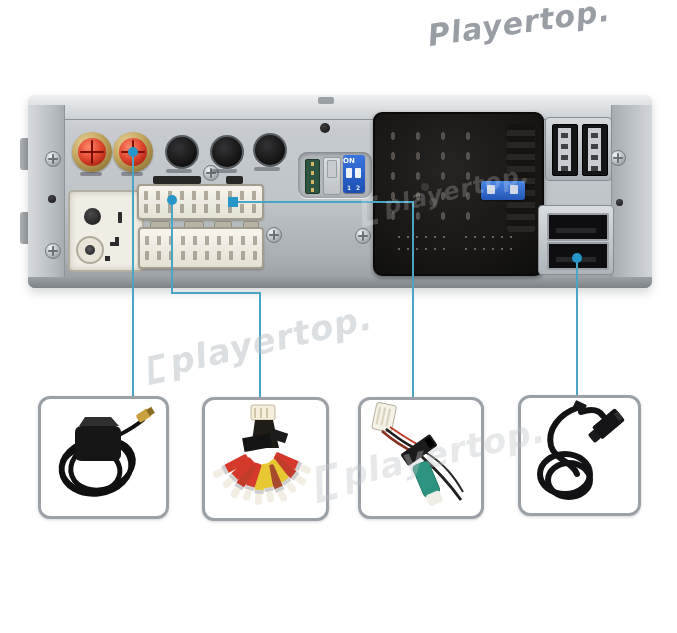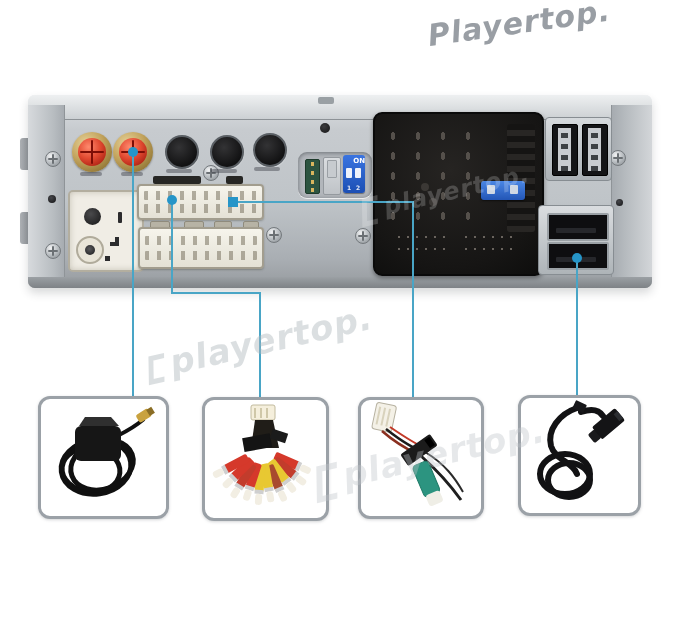--- a/index.html
+++ b/index.html
@@ -70,21 +70,21 @@
             border-radius:2px;background-image:radial-gradient(circle 2px at 50% 4px,#d9b65e 95%,transparent),
             radial-gradient(circle 2px at 50% 13px,#d9b65e 95%,transparent),
             radial-gradient(circle 2px at 50% 22px,#d9b65e 95%,transparent),
             radial-gradient(circle 2px at 50% 30px,#d9b65e 95%,transparent);}
   #slider{position:absolute;left:25px;top:5px;width:16px;height:36px;background:linear-gradient(180deg,#dadde0,#bfc3c7);
           border:1px solid #94999e;border-radius:2px;}
   #slider::before{content:"";position:absolute;left:3px;top:2px;width:8px;height:16px;background:#c7cbcf;
           border:1px solid #9a9fa4;border-radius:1px;}
   #dip{position:absolute;left:45px;top:3px;width:22px;height:38px;border-radius:3px;
        background:linear-gradient(180deg,#3a74e0,#1c4fb4);box-shadow:0 1px 1px rgba(0,0,0,.4);}
-  #dip .on{position:absolute;left:0;right:0;top:3px;text-align:right;font-size:7px;line-height:7px;
+  #dip .on{position:absolute;left:0;right:0;top:3px;text-align:left;font-size:7px;line-height:7px;
            font-weight:bold;color:#fff;}
   .dipsw{position:absolute;top:13px;width:6px;height:10px;background:#eef2fb;border-radius:1px;}
   .dipnum{position:absolute;bottom:2px;font-size:6px;line-height:6px;color:#e8edf8;font-weight:bold;}
   
   #mainconn{position:absolute;left:373px;top:112px;width:167px;height:160px;border-radius:9px;
             background:radial-gradient(circle at 45% 35%,#262422,#161514 70%,#0d0d0c);
             border:2px solid #0a0a0a;box-shadow:0 2px 4px rgba(0,0,0,.4);}
   #slotgrid{position:absolute;left:12px;top:13px;width:100px;height:100px;
             background-image:radial-gradient(ellipse 2px 5px at 6px 9px,#55504b 90%,transparent 92%);
             background-size:25px 20px;}

